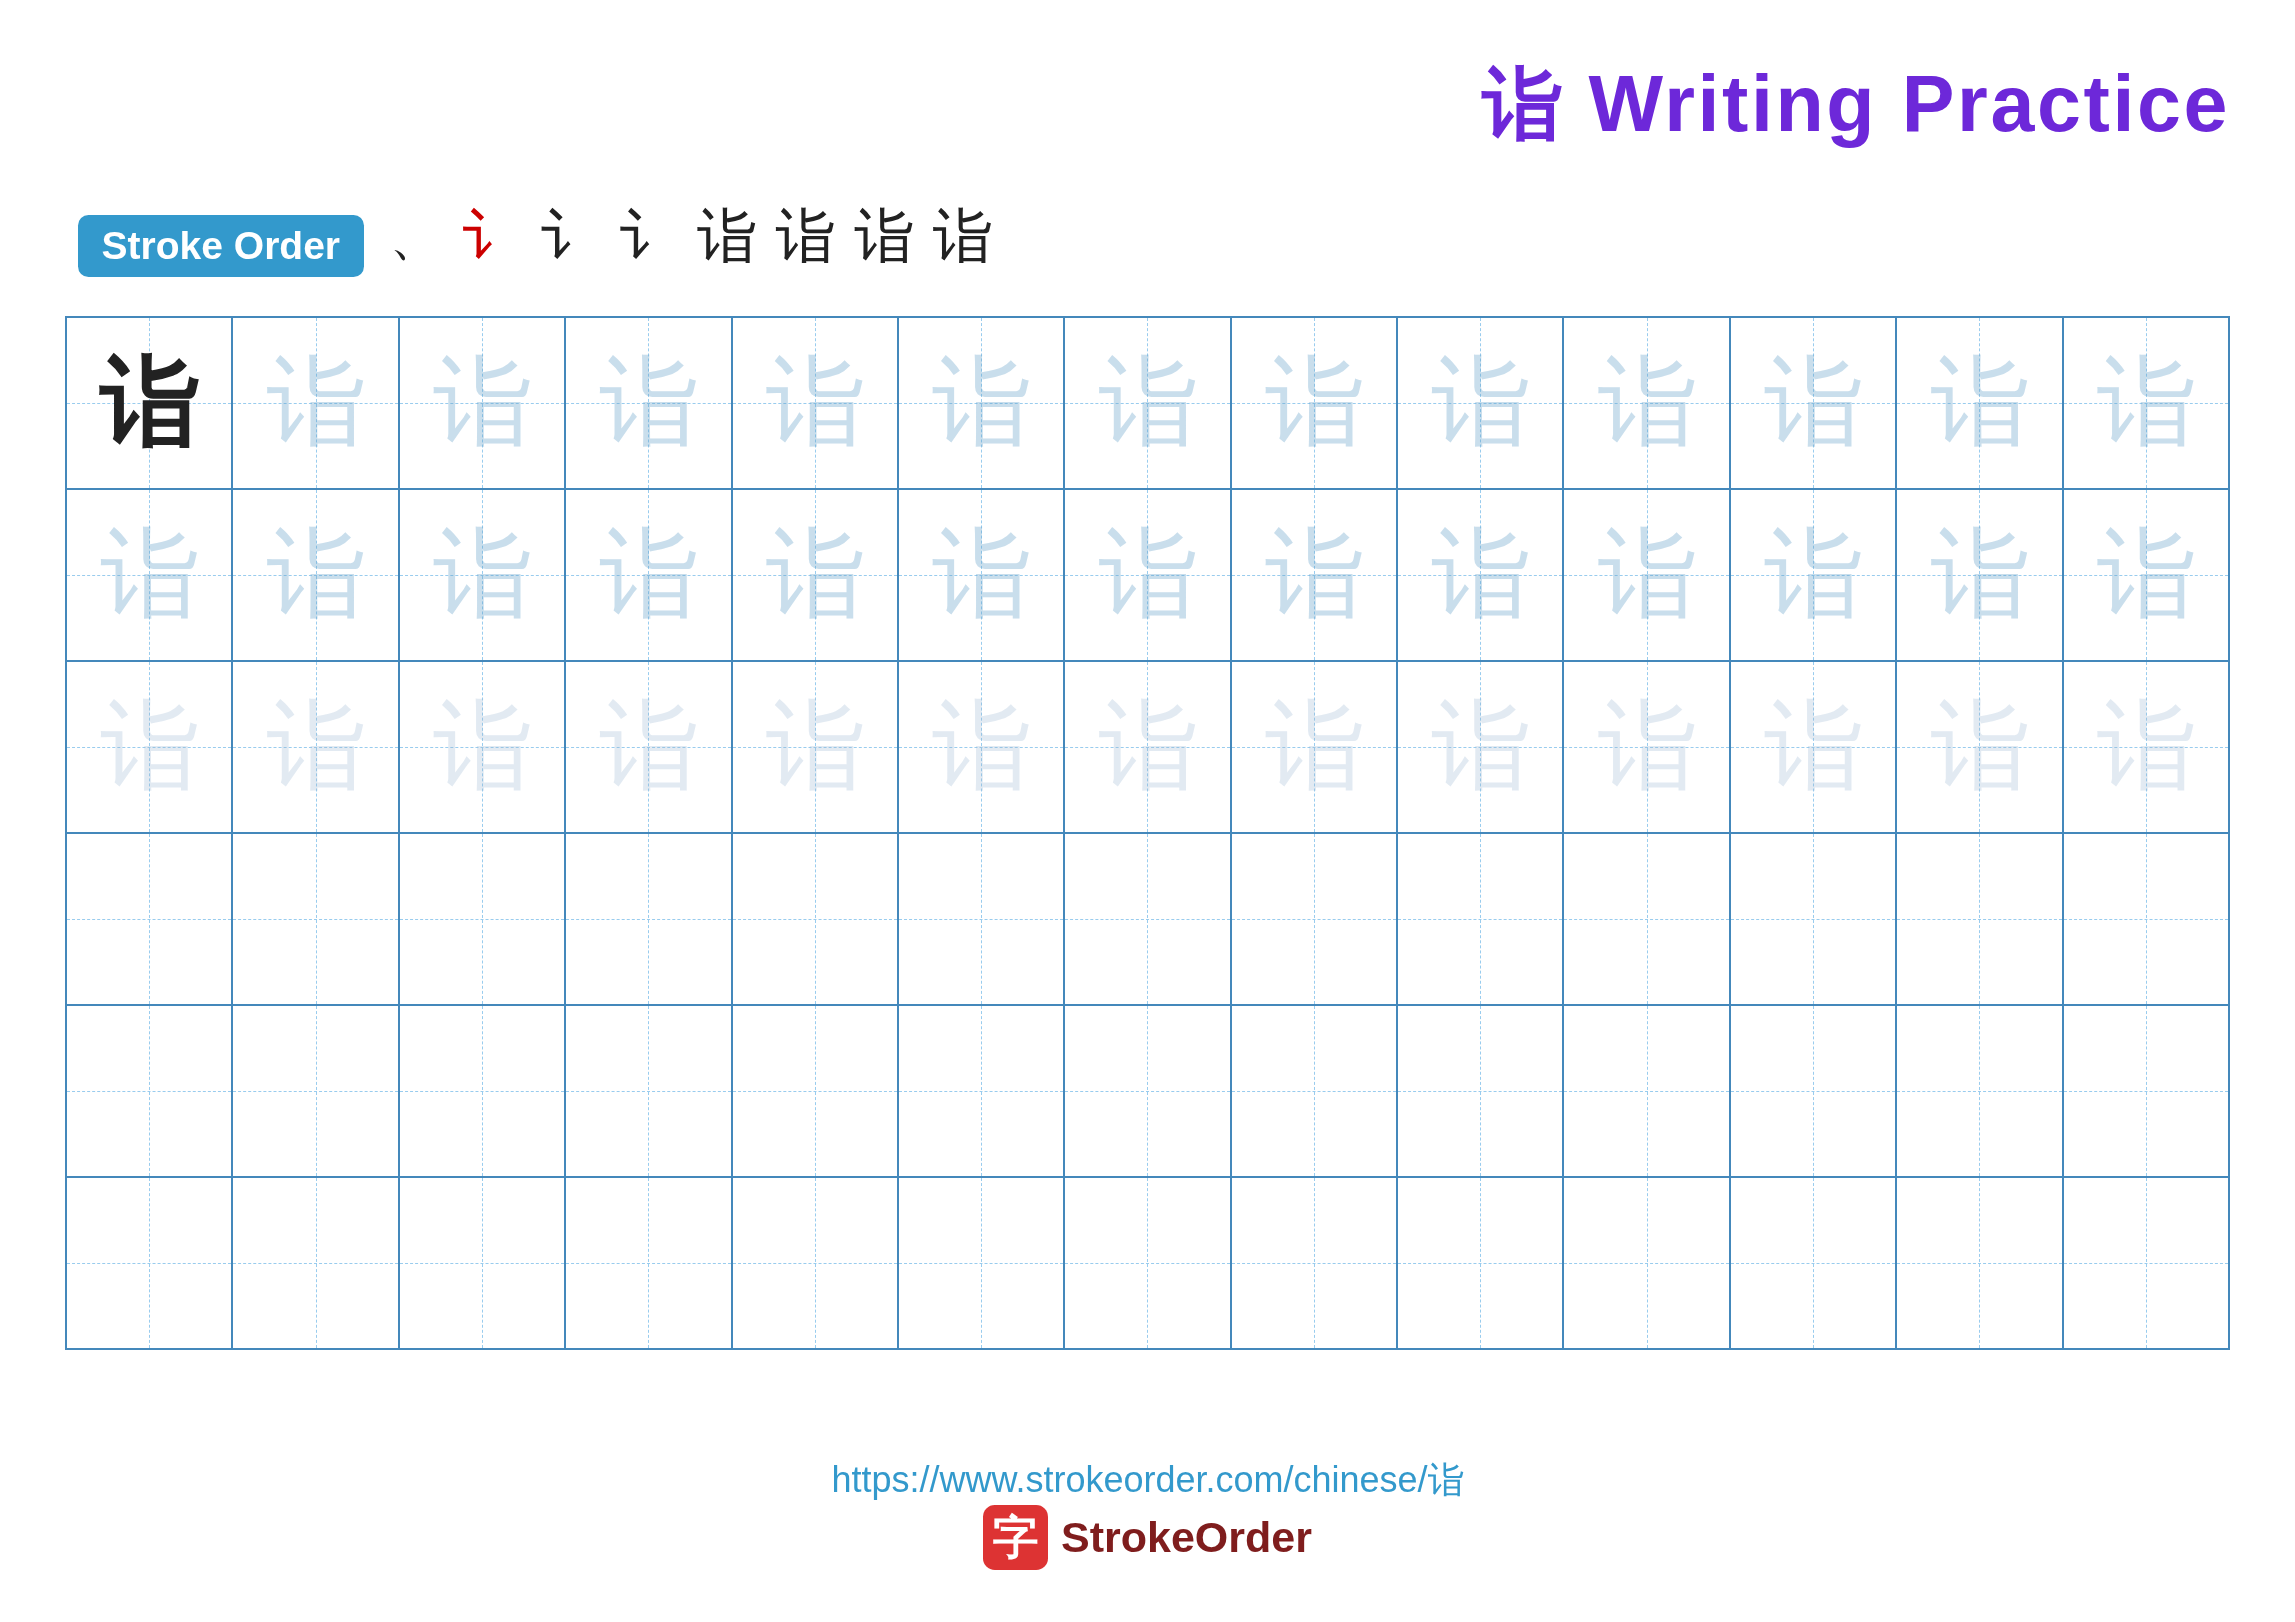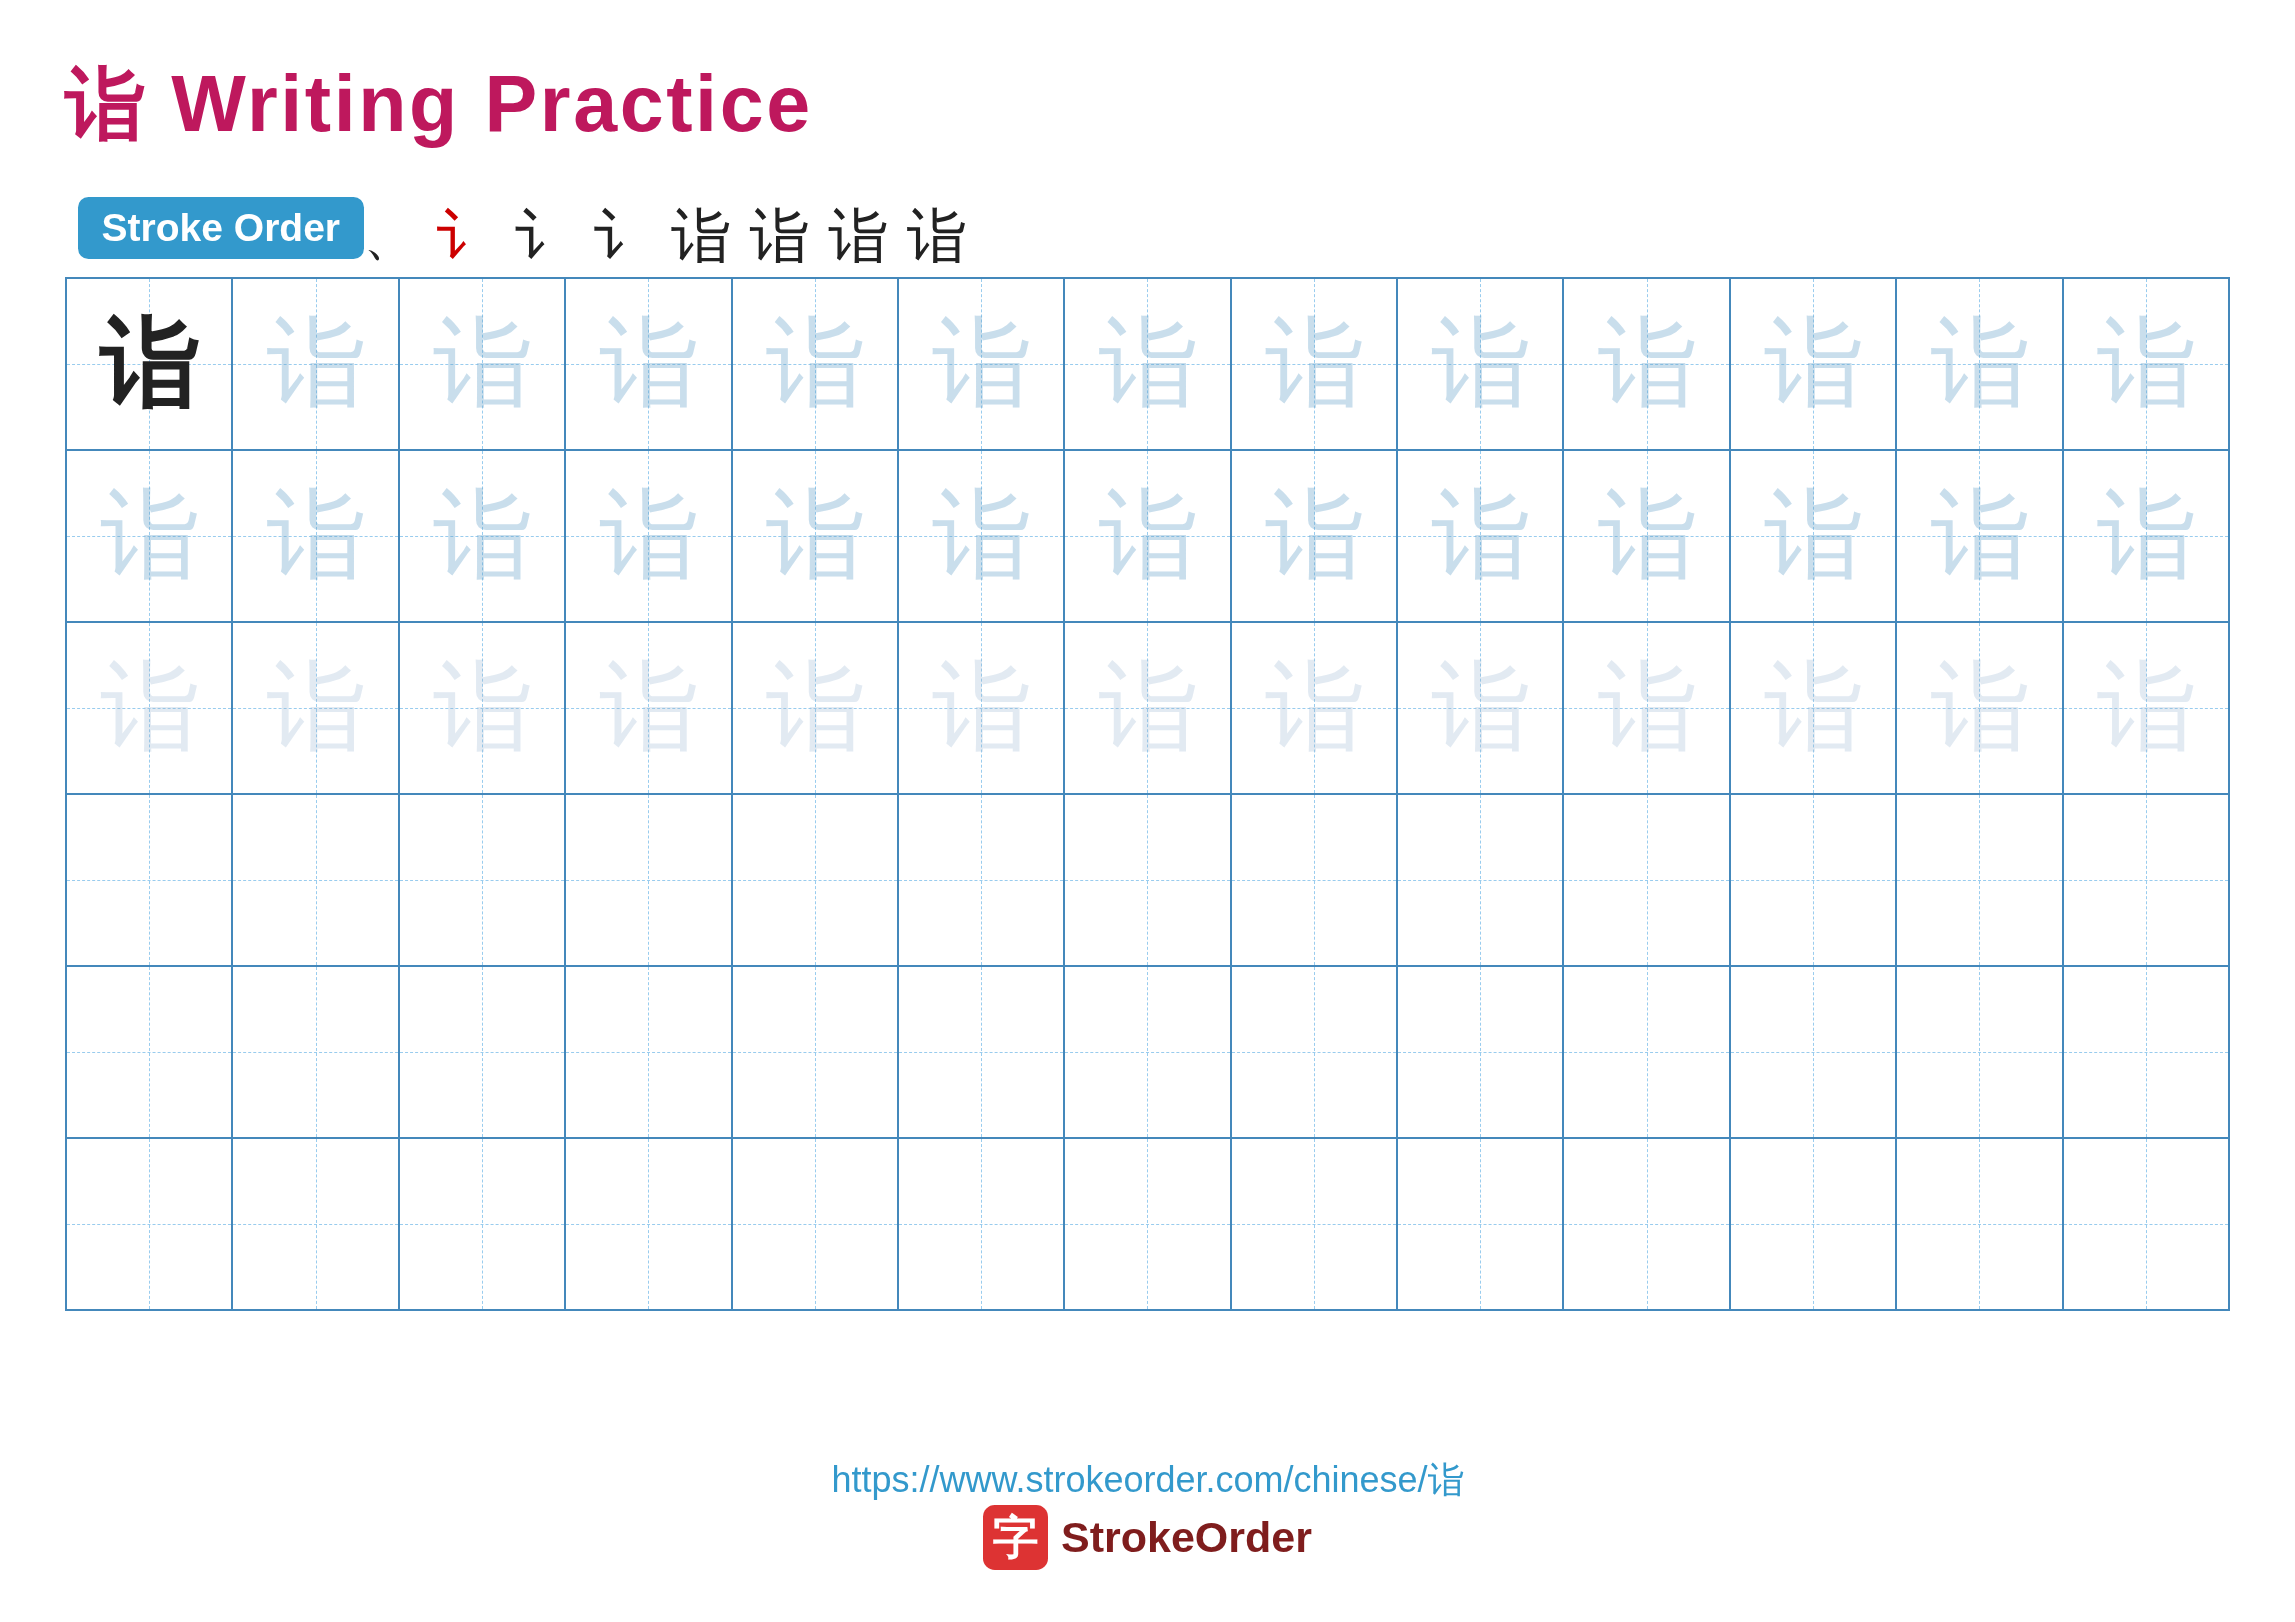--- a/index.html
+++ b/index.html
@@ -10,31 +10,33 @@
       height: 1622px;
       position: relative;
       overflow: hidden;
     }
 
     .page-content {
       padding: 52px 65px;
     }
 
     .title {
-      text-align: left;
+      text-align: right;
       font-size: 79px;
-      color: #be185d;
+      color: #6d28d9;
       font-weight: bold;
       margin-bottom: 39px;
       letter-spacing: 2.6px;
     }
 
     .stroke-order-row {
       display: flex;
-      align-items: flex-start;
+      align-items: flex-end;
+      gap: 26px;
+      margin-bottom: 39px;
       padding-left: 13px;
     }
 
     .stroke-order-badge {
       background: #3399cc;
       color: white;
       font-size: 39px;
       font-weight: bold;
       padding: 9.2px 23.6px;
       border-radius: 10.5px;

